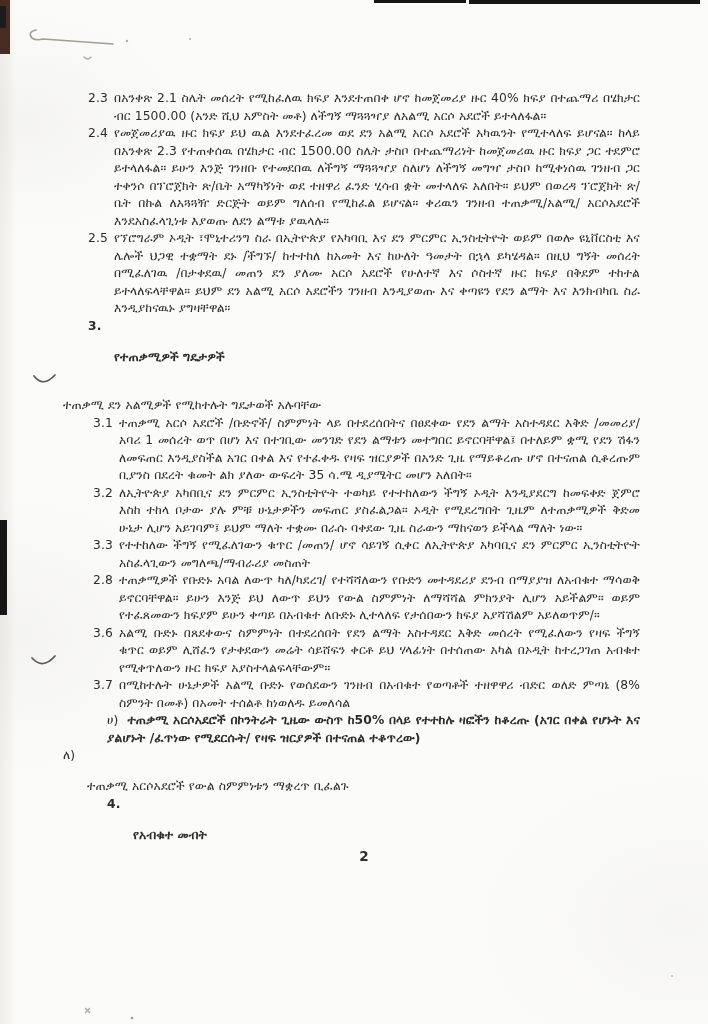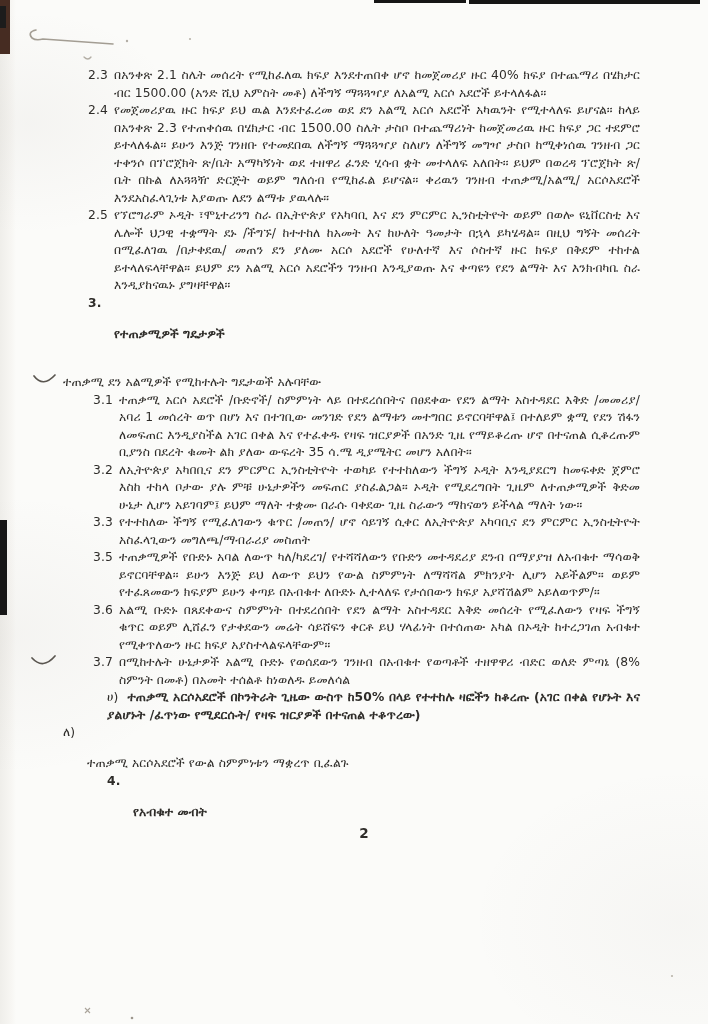--- a/index.html
+++ b/index.html
@@ -19,21 +19,21 @@
   .bar{position:absolute;background:#161616;}
   .bar.tl{left:0;top:0;width:10px;height:54px;background:#462c22;}
   .bar.tl2{left:0;top:6px;width:6px;height:22px;background:#1c1c1c;}
   .bar.tr1{left:374px;top:0;width:92px;height:3px;}
   .bar.tr2{left:469px;top:0;width:231px;height:4px;}
   .bar.lb{left:0;top:520px;width:7px;height:95px;}
   .overlay{position:absolute;left:0;top:0;width:708px;height:1024px;pointer-events:none;}
 
   .doc-body{
     position:absolute;left:0;top:0;width:708px;
-    padding:67px 68px 0 88px;box-sizing:border-box;
+    padding:90px 68px 0 88px;box-sizing:border-box;
     font-size:12.3px;line-height:17.5px;letter-spacing:0.1px;
   }
   .para{display:flex;margin:0;}
   .para .num{flex:0 0 26px;}
   .para .txt{flex:1 1 auto;text-align:justify;}
   .para.h .num,.para.h .txt,.para.four .num,.para.four .txt{font-weight:600;}
   .para.h .txt,.para.four .txt,.para.intro .txt,.para.le .txt{text-align:left;margin-top:31px;}
   .para.sec3{margin-left:5px;justify-content:space-between;}
   .para.four{margin-left:19px;}
   .para.intro,.para.le{margin-left:-25px;justify-content:flex-end;}
@@ -84,21 +84,21 @@
       </div>
       <div class="para sec3">
         <span class="num">3.2</span>
         <span class="txt">ለኢትዮጵያ አካበቢና ደን ምርምር ኢንስቲትዮት ተወካይ የተተከለውን ችግኝ ኦዲት እንዲያደርግ ከመፍቀድ ጀምሮ እስከ ተከላ ቦታው ያሉ ምቹ ሁኔታዎችን መፍጠር ያስፈልጋል። ኦዲት የሚደረግበት ጊዜም ለተጠቃሚዎች ቅድመ ሁኔታ ሊሆን አይገባም፤ ይህም ማለት ተቋሙ በራሱ ባቀደው ጊዜ ስራውን ማከናወን ይችላል ማለት ነው።</span>
       </div>
       <div class="para sec3">
         <span class="num">3.3</span>
         <span class="txt">የተተከለው ችግኝ የሚፈለገውን ቁጥር /መጠን/ ሆኖ ሳይገኝ ሲቀር ለኢትዮጵያ አካባቢና ደን ምርምር ኢንስቲትዮት አስፈላጊውን መግለጫ/ማብራሪያ መስጠት</span>
       </div>
       <div class="para sec3">
-        <span class="num">3.5</span>
+        <span class="num">2.8</span>
         <span class="txt">ተጠቃሚዎች የቡድኑ አባል ለውጥ ካለ/ካደረገ/ የተሻሻለውን የቡድን መተዳደሪያ ደንብ በማያያዝ ለአብቁተ ማሳወቅ ይኖርባቸዋል። ይሁን እንጅ ይህ ለውጥ ይህን የውል ስምምነት ለማሻሻል ምክንያት ሊሆን አይችልም። ወይም የተፈጸመውን ክፍያም ይሁን ቀጣይ በአብቁተ ለቡድኑ ሊተላለፍ የታሰበውን ክፍያ አያሻሽልም አይለወጥም/።</span>
       </div>
       <div class="para sec3">
         <span class="num">3.6</span>
         <span class="txt">አልሚ ቡድኑ በጸደቀውና ስምምነት በተደረሰበት የደን ልማት አስተዳደር እቅድ መሰረት የሚፈለውን የዛፍ ችግኝ ቁጥር ወይም ሊሸፈን የታቀደውን መሬት ሳይሸፍን ቀርቶ ይህ ሃላፊነት በተሰጠው አካል በኦዲት ከተረጋገጠ አብቁተ የሚቀጥለውን ዙር ክፍያ አያስተላልፍላቸውም።</span>
       </div>
       <div class="para sec3">
         <span class="num">3.7</span>
         <span class="txt">በሚከተሉት ሁኔታዎች አልሚ ቡድኑ የወሰደውን ገንዘብ በአብቁተ የወጣቶች ተዘዋዋሪ ብድር ወለድ ምጣኔ (8% ስምንት በመቶ) በአመት ተሰልቶ ከነወለዱ ይመለሳል</span>
       </div>

